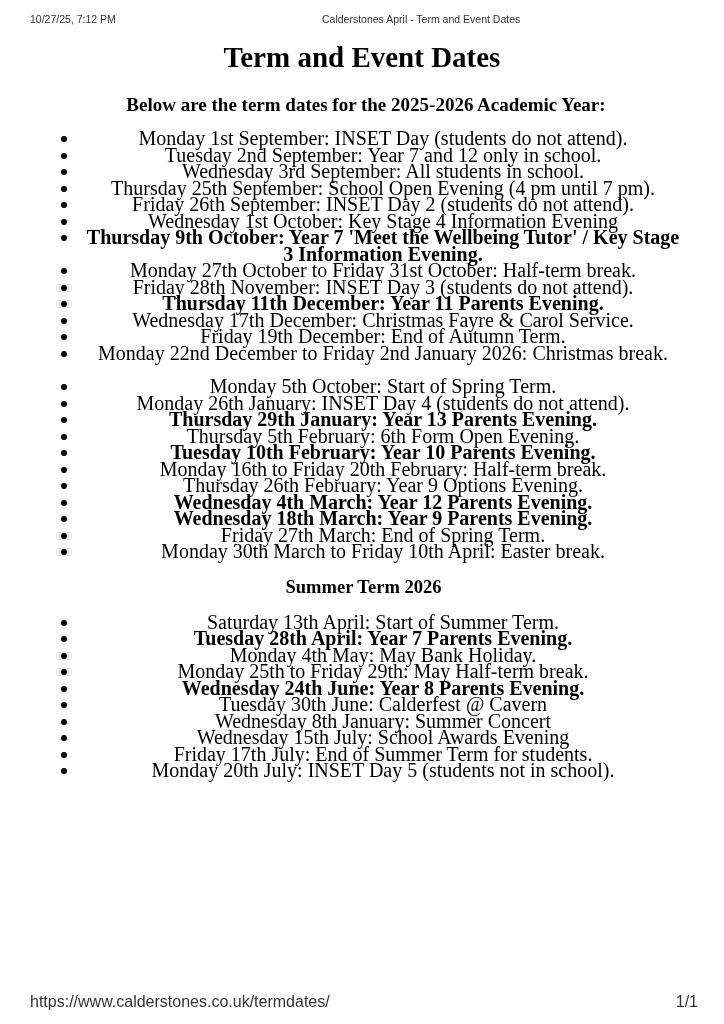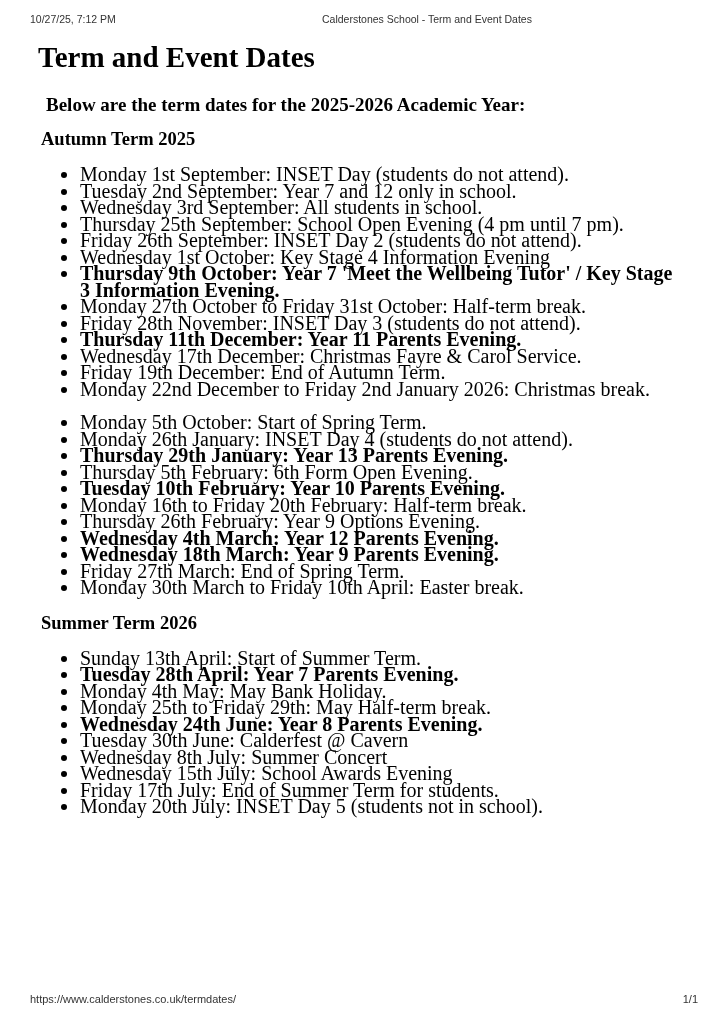--- a/index.html
+++ b/index.html
@@ -22,20 +22,21 @@
     font-size: 10.5px;
     color: #333333;
   }
   .header-datetime { position: absolute; left: 30px; top: 0; }
   .header-doctitle { position: absolute; left: 322px; top: 0; }
   .content {
     position: absolute;
     top: 0;
     left: 38px;
     width: 648px;
+    text-align: center;
   }
   .page-title {
     font-size: 29px;
     font-weight: bold;
     line-height: 1.05;
     margin-top: 42px;
   }
   .intro {
     font-size: 19px;
     font-weight: bold;
@@ -58,40 +59,39 @@
   }
   .event-list li { padding: 0; }
   .event-list li.bold { font-weight: bold; }
   .print-footer {
     position: absolute;
     top: 993px;
     left: 0;
     width: 724px;
     height: 16px;
     font-family: "Liberation Sans", sans-serif;
-    font-size: 11px;
+    font-size: 16px;
     color: #333333;
   }
   .footer-url { position: absolute; left: 30px; top: 0; }
   .footer-page { position: absolute; right: 26px; top: 0; }
 </style>
 </head>
 <body>
 
 <div class="print-header">
   <span class="header-datetime">10/27/25, 7:12 PM</span>
-  <span class="header-doctitle">Calderstones School - Term and Event Dates</span>
+  <span class="header-doctitle">Calderstones April - Term and Event Dates</span>
 </div>
 
 <div class="content">
   <h1 class="page-title">Term and Event Dates</h1>
   <p class="intro">Below are the term dates for the 2025-2026 Academic Year:</p>
   <div id="sections">
   <section>
-    <h2 class="term-heading first">Autumn Term 2025</h2>
     <ul class="event-list">
           <li>Monday 1st September: INSET Day (students do not attend).</li>
           <li>Tuesday 2nd September: Year 7 and 12 only in school.</li>
           <li>Wednesday 3rd September: All students in school.</li>
           <li>Thursday 25th September: School Open Evening (4 pm until 7 pm).</li>
           <li>Friday 26th September: INSET Day 2 (students do not attend).</li>
           <li>Wednesday 1st October: Key Stage 4 Information Evening</li>
           <li class="bold">Thursday 9th October: Year 7 'Meet the Wellbeing Tutor' / Key Stage 3 Information Evening.</li>
           <li>Monday 27th October to Friday 31st October: Half-term break.</li>
           <li>Friday 28th November: INSET Day 3 (students do not attend).</li>
@@ -114,27 +114,27 @@
           <li class="bold">Wednesday 4th March: Year 12 Parents Evening.</li>
           <li class="bold">Wednesday 18th March: Year 9 Parents Evening.</li>
           <li>Friday 27th March: End of Spring Term.</li>
           <li>Monday 30th March to Friday 10th April: Easter break.</li>
         </ul>
   </section>
 
   <section>
     <h2 class="term-heading">Summer Term 2026</h2>
     <ul class="event-list">
-          <li>Sunday 13th April: Start of Summer Term.</li>
+          <li>Saturday 13th April: Start of Summer Term.</li>
           <li class="bold">Tuesday 28th April: Year 7 Parents Evening.</li>
           <li>Monday 4th May: May Bank Holiday.</li>
           <li>Monday 25th to Friday 29th: May Half-term break.</li>
           <li class="bold">Wednesday 24th June: Year 8 Parents Evening.</li>
           <li>Tuesday 30th June: Calderfest @ Cavern</li>
-          <li>Wednesday 8th July: Summer Concert</li>
+          <li>Wednesday 8th January: Summer Concert</li>
           <li>Wednesday 15th July: School Awards Evening</li>
           <li>Friday 17th July: End of Summer Term for students.</li>
           <li>Monday 20th July: INSET Day 5 (students not in school).</li>
         </ul>
   </section>
 </div>
 </div>
 
 <div class="print-footer">
   <span class="footer-url">https://www.calderstones.co.uk/termdates/</span>

